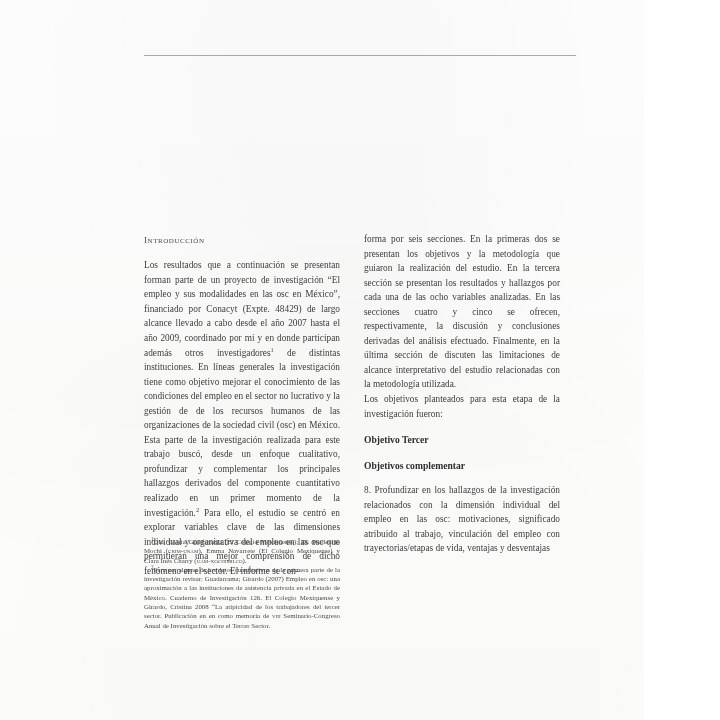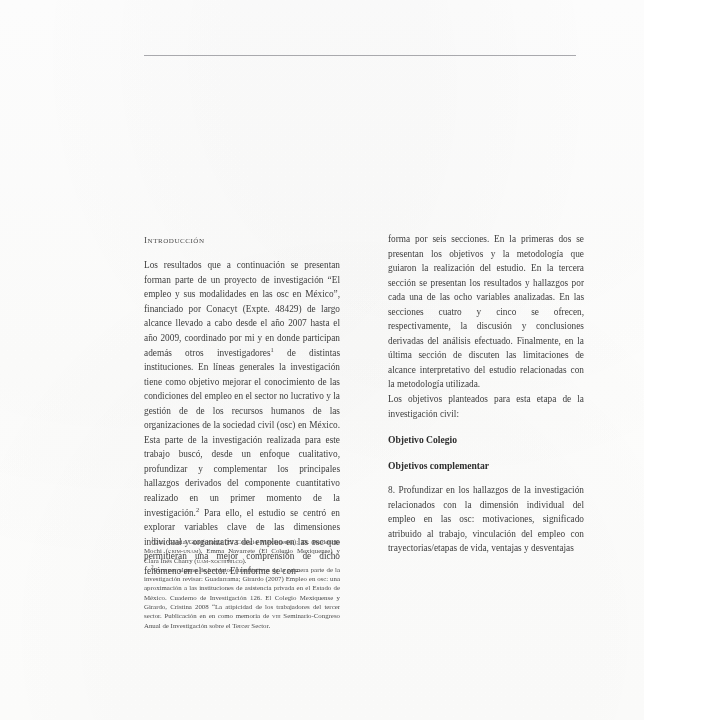--- a/index.html
+++ b/index.html
@@ -54,21 +54,21 @@
     height: 470px;
     z-index: 1;
   }
 
   .col {
     position: absolute;
     top: 0;
     width: 196px;
   }
   .col-left  { left: 0; }
-  .col-right { left: 244px; }
+  .col-right { left: 220px; }
 
   h2.section-head {
     margin: 0 0 11px 0;
     font-size: 10.2px;
     font-weight: 400;
     letter-spacing: 0.55px;
     font-variant: small-caps;
     text-transform: lowercase;
     color: #4a4a4a;
     line-height: 1.25;
@@ -150,23 +150,23 @@
         <p class="note"><sup>2</sup><span>Para ver alguno de los datos cuantitativos de la primera parte de la investigación revisar: Guadarrama; Girardo (2007) Empleo en osc: una aproximación a las instituciones de asistencia privada en el Estado de México. Cuaderno de Investigación 126. El Colegio Mexiquense y Girardo, Cristina 2008 “La atipicidad de los trabajadores del tercer sector. Publicación en en como memoria de </span><span class="sc">viii</span><span> Seminario-Congreso Anual de Investigación sobre el Tercer Sector.</span></p>
 
       </div>
     </div>
 
     <div class="col col-right">
 
       <p class="body">forma por seis secciones. En la primeras dos se presentan los objetivos y la metodología que guiaron la realización del estudio. En la tercera sección se presentan los resultados y hallazgos por cada una de las ocho variables analizadas. En las secciones cuatro y cinco se ofrecen, respectivamente, la discusión y conclusiones derivadas del análisis efectuado. Finalmente, en la última sección de discuten las limitaciones de alcance interpretativo del estudio relacionadas con la metodología utilizada.</p>
 
 
-      <p class="body">Los objetivos planteados para esta etapa de la investigación civil:</p>
+      <p class="body">Los objetivos planteados para esta etapa de la investigación fueron:</p>
 
-      <h3 class="sub-head">Objetivo Colegio</h3>
+      <h3 class="sub-head">Objetivo Tercer</h3>
 
 
       <h3 class="sub-head">Objetivos complementar</h3>
 
       <p class="body">8. Profundizar en los hallazgos de la investigación relacionados con la dimensión individual del empleo en las osc: motivaciones, significado atribuido al trabajo, vinculación del empleo con trayectorias/etapas de vida, ventajas y desventajas</p>
 
     </div>
 
   </div>
 </div>

